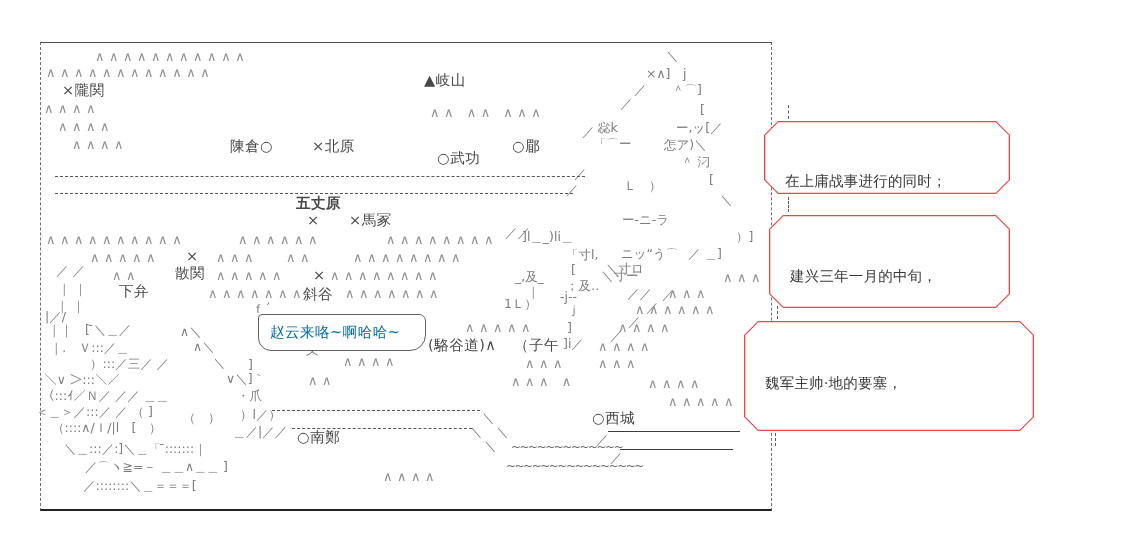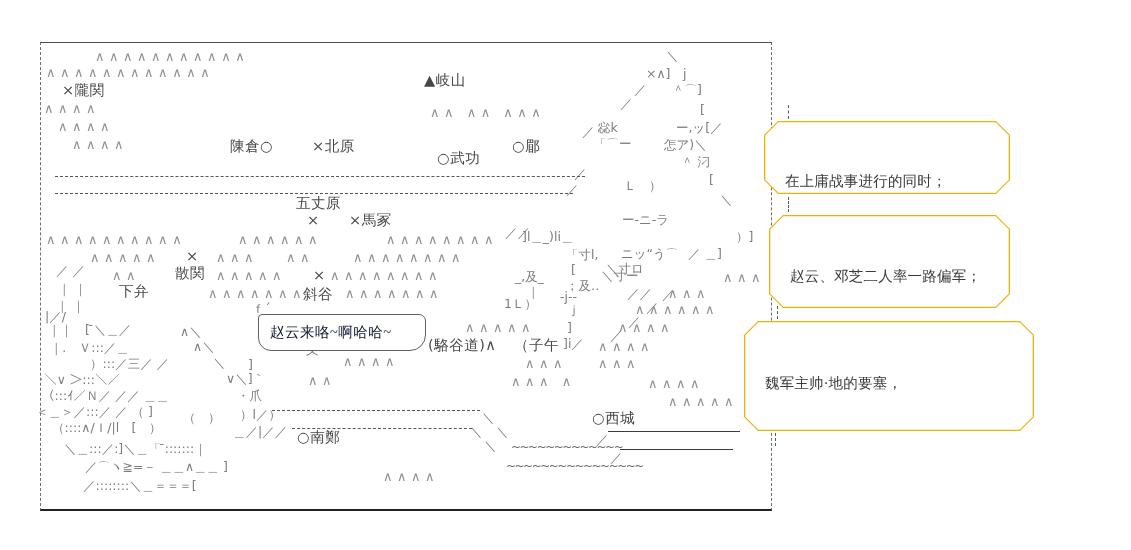--- a/index.html
+++ b/index.html
@@ -24,25 +24,25 @@
   .river{position:absolute;height:0;border-top:1.5px dashed #565656;}
   .river.solid{border-top:1.4px solid #3c3c3c;}
   .stub{position:absolute;width:0;border-left:1.6px dashed #5a5a5a;}
   
   #speech-bubble{
     position:absolute;left:258px;top:314px;width:168px;height:37px;
     border:1.3px solid #5f5f5f;border-radius:4px 7px 16px 13px;
     background:#fff;box-sizing:border-box;
   }
   #speech-bubble .txt{
-    position:absolute;left:11px;top:8px;font-size:14.5px;color:#0f172a;
-    white-space:pre;letter-spacing:.5px;font-family:Liberation Serif, serif;
+    position:absolute;left:11px;top:8px;font-size:14.5px;color:#0369a1;
+    white-space:pre;letter-spacing:.5px;
   }
   
-  .octa{position:absolute;background:#eab308;
+  .octa{position:absolute;background:#ef4444;
     clip-path:polygon(14px 0,calc(100% - 14px) 0,100% 14px,100% calc(100% - 14px),
       calc(100% - 14px) 100%,14px 100%,0 calc(100% - 14px),0 14px);}
   .octa .inner{position:absolute;left:1.3px;top:1.3px;right:1.3px;bottom:1.3px;background:#ffffff;
     clip-path:polygon(13px 0,calc(100% - 13px) 0,100% 13px,100% calc(100% - 13px),
       calc(100% - 13px) 100%,13px 100%,0 calc(100% - 13px),0 13px);}
   .octa .content{position:absolute;color:#3a3a3a;font-size:14.5px;line-height:18.6px;
     white-space:pre;letter-spacing:.2px;}
 </style>
 </head>
 <body>
@@ -81,21 +81,21 @@
     <span class="art mt" style="left: 668px; top: 395px;">∧∧∧∧∧</span>
     <span class="art mt" style="left: 343px; top: 355px;">∧∧∧∧</span>
     <span class="art mt" style="left: 308px; top: 374px;">∧∧</span>
     <span class="art mt" style="left: 383px; top: 470px;">∧∧∧∧</span>
     <span class="art lb" style="left: 62px; top: 83px;">×隴関</span>
     <span class="art lb" style="left: 424px; top: 73px;">▲岐山</span>
     <span class="art lb" style="left: 230px; top: 139px;">陳倉○</span>
     <span class="art lb" style="left: 312px; top: 139px;">×北原</span>
     <span class="art lb" style="left: 437px; top: 151px;">○武功</span>
     <span class="art lb" style="left: 512px; top: 139px;">○郿</span>
-    <span class="art lb" style="left: 296px; top: 196px;">五丈原</span>
+    <span class="art lb" style="left: 296px; top: 196px; font-weight: bold;">五丈原</span>
     <span class="art lb" style="left: 307px; top: 213px;">×</span>
     <span class="art lb" style="left: 349px; top: 213px;">×馬冢</span>
     <span class="art lb" style="left: 186px; top: 249px;">×</span>
     <span class="art lb" style="left: 175px; top: 266px;">散関</span>
     <span class="art lb" style="left: 119px; top: 284px;">下弁</span>
     <span class="art lb" style="left: 313px; top: 268px;">×</span>
     <span class="art lb" style="left: 303px; top: 287px;">斜谷</span>
     <span class="art lb" style="left: 428px; top: 338px;">(駱谷道)∧</span>
     <span class="art lb" style="left: 514px; top: 338px;">（子午</span>
     <span class="art lb" style="left: 297px; top: 430px;">○南鄭</span>
@@ -193,20 +193,21 @@
   <div class="inner"></div>
   <div class="content" style="left:21px;top:14px;">
     <div>在上庸战事进行的同时；</div>
     <div>关中地区的战事也随之展开。</div>
   </div>
 </div>
 
 <div class="octa" style="left:769px;top:215px;width:241px;height:93px;">
   <div class="inner"></div>
   <div class="content" style="left:21px;top:15px;">
+    <div>建兴三年一月的中旬，</div>
     <div>赵云、邓芝二人率一路偏军；</div>
     <div>出斜谷，进攻【郿】地的要塞。</div>
   </div>
 </div>
 
 <div class="octa" style="left:744px;top:321px;width:290px;height:110px;">
   <div class="inner"></div>
   <div class="content" style="left:21px;top:16px;">
     <div>魏军主帅·地的要塞，</div>
     <div>决定采取避战坚守的战略；</div>

